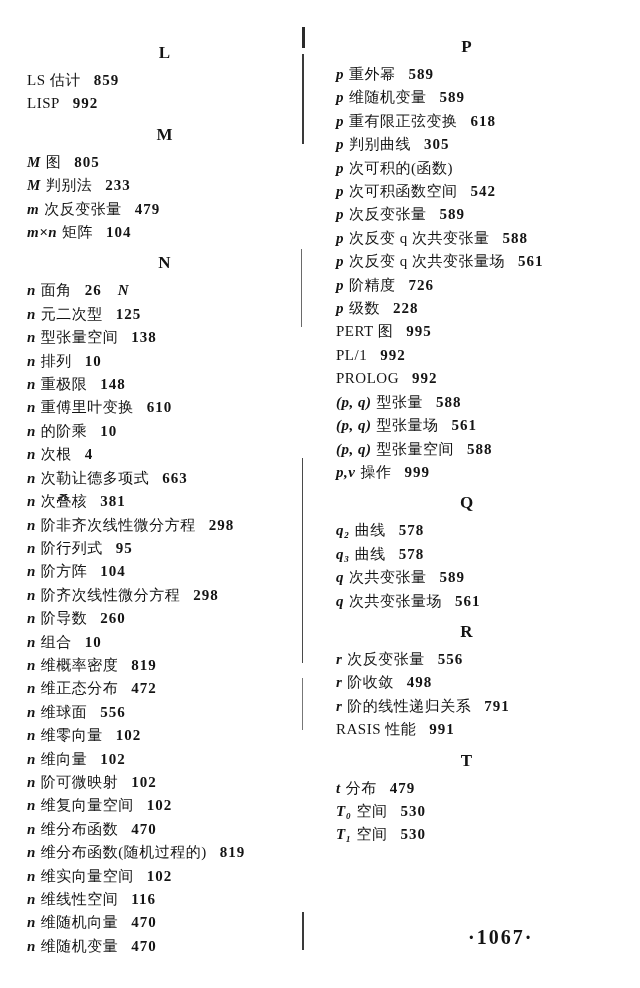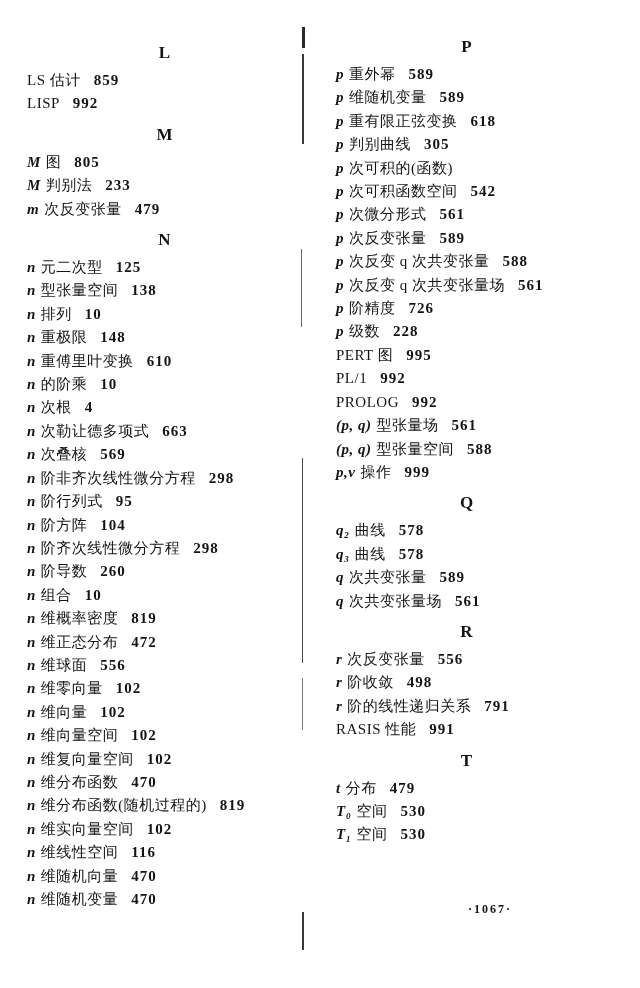--- a/index.html
+++ b/index.html
@@ -57,22 +57,22 @@
   }
   .entry .pageno:empty { margin-left: 0; }
   .entry .after {
     font-style: italic;
     font-weight: 700;
     margin-left: 16px;
   }
   #page-number {
     position: absolute;
     left: 468px;
-    top: 902px;
-    font-size: 12px;
+    top: 926px;
+    font-size: 20px;
     font-weight: 700;
     letter-spacing: 2px;
   }
   .divider-seg {
     position: absolute;
     background: #2a2a2a;
   }
   #seg1 { left: 302px; top: 27px;  width: 3px; height: 21px; }
   #seg2 { left: 302px; top: 54px;  width: 2px; height: 90px; background:#3a3a3a; }
   #seg3 { left: 301px; top: 249px; width: 1px; height: 78px; background:#6a6a6a; }
@@ -92,67 +92,69 @@
   <div class="divider-seg" id="seg6"></div>
 
   <div class="column" id="col-left">
       <div class="section-header">L</div>
       <div class="entry"><span class="var"></span><span class="term">LS 估计</span><span class="pageno">859</span></div>
       <div class="entry"><span class="var"></span><span class="term">LISP</span><span class="pageno">992</span></div>
       <div class="section-header">M</div>
       <div class="entry"><span class="var">M</span><span class="term">图</span><span class="pageno">805</span></div>
       <div class="entry"><span class="var">M</span><span class="term">判别法</span><span class="pageno">233</span></div>
       <div class="entry"><span class="var">m</span><span class="term">次反变张量</span><span class="pageno">479</span></div>
+      <div class="entry"><span class="var">m×n</span><span class="term">矩阵</span><span class="pageno">104</span></div>
       <div class="section-header">N</div>
+      <div class="entry"><span class="var">n</span><span class="term">面角</span><span class="pageno">26</span><span class="after">N</span></div>
       <div class="entry"><span class="var">n</span><span class="term">元二次型</span><span class="pageno">125</span></div>
       <div class="entry"><span class="var">n</span><span class="term">型张量空间</span><span class="pageno">138</span></div>
       <div class="entry"><span class="var">n</span><span class="term">排列</span><span class="pageno">10</span></div>
       <div class="entry"><span class="var">n</span><span class="term">重极限</span><span class="pageno">148</span></div>
       <div class="entry"><span class="var">n</span><span class="term">重傅里叶变换</span><span class="pageno">610</span></div>
       <div class="entry"><span class="var">n</span><span class="term">的阶乘</span><span class="pageno">10</span></div>
       <div class="entry"><span class="var">n</span><span class="term">次根</span><span class="pageno">4</span></div>
       <div class="entry"><span class="var">n</span><span class="term">次勒让德多项式</span><span class="pageno">663</span></div>
-      <div class="entry"><span class="var">n</span><span class="term">次叠核</span><span class="pageno">569</span></div>
+      <div class="entry"><span class="var">n</span><span class="term">次叠核</span><span class="pageno">381</span></div>
       <div class="entry"><span class="var">n</span><span class="term">阶非齐次线性微分方程</span><span class="pageno">298</span></div>
       <div class="entry"><span class="var">n</span><span class="term">阶行列式</span><span class="pageno">95</span></div>
       <div class="entry"><span class="var">n</span><span class="term">阶方阵</span><span class="pageno">104</span></div>
       <div class="entry"><span class="var">n</span><span class="term">阶齐次线性微分方程</span><span class="pageno">298</span></div>
       <div class="entry"><span class="var">n</span><span class="term">阶导数</span><span class="pageno">260</span></div>
       <div class="entry"><span class="var">n</span><span class="term">组合</span><span class="pageno">10</span></div>
       <div class="entry"><span class="var">n</span><span class="term">维概率密度</span><span class="pageno">819</span></div>
       <div class="entry"><span class="var">n</span><span class="term">维正态分布</span><span class="pageno">472</span></div>
       <div class="entry"><span class="var">n</span><span class="term">维球面</span><span class="pageno">556</span></div>
       <div class="entry"><span class="var">n</span><span class="term">维零向量</span><span class="pageno">102</span></div>
       <div class="entry"><span class="var">n</span><span class="term">维向量</span><span class="pageno">102</span></div>
-      <div class="entry"><span class="var">n</span><span class="term">维向量空间</span><span class="pageno">102</span></div>
+      <div class="entry"><span class="var">n</span><span class="term">阶可微映射</span><span class="pageno">102</span></div>
       <div class="entry"><span class="var">n</span><span class="term">维复向量空间</span><span class="pageno">102</span></div>
       <div class="entry"><span class="var">n</span><span class="term">维分布函数</span><span class="pageno">470</span></div>
       <div class="entry"><span class="var">n</span><span class="term">维分布函数(随机过程的)</span><span class="pageno">819</span></div>
       <div class="entry"><span class="var">n</span><span class="term">维实向量空间</span><span class="pageno">102</span></div>
       <div class="entry"><span class="var">n</span><span class="term">维线性空间</span><span class="pageno">116</span></div>
       <div class="entry"><span class="var">n</span><span class="term">维随机向量</span><span class="pageno">470</span></div>
       <div class="entry"><span class="var">n</span><span class="term">维随机变量</span><span class="pageno">470</span></div>
     </div>
   <div class="column" id="col-right">
       <div class="section-header">P</div>
       <div class="entry"><span class="var">p</span><span class="term">重外幂</span><span class="pageno">589</span></div>
       <div class="entry"><span class="var">p</span><span class="term">维随机变量</span><span class="pageno">589</span></div>
       <div class="entry"><span class="var">p</span><span class="term">重有限正弦变换</span><span class="pageno">618</span></div>
       <div class="entry"><span class="var">p</span><span class="term">判别曲线</span><span class="pageno">305</span></div>
       <div class="entry"><span class="var">p</span><span class="term">次可积的(函数)</span><span class="pageno"></span></div>
       <div class="entry"><span class="var">p</span><span class="term">次可积函数空间</span><span class="pageno">542</span></div>
-      <div class="entry"><span class="var">p</span><span class="term">次微分形式</span><span class="pageno">561</span></div>
       <div class="entry"><span class="var">p</span><span class="term">次反变张量</span><span class="pageno">589</span></div>
       <div class="entry"><span class="var">p</span><span class="term">次反变 q 次共变张量</span><span class="pageno">588</span></div>
       <div class="entry"><span class="var">p</span><span class="term">次反变 q 次共变张量场</span><span class="pageno">561</span></div>
       <div class="entry"><span class="var">p</span><span class="term">阶精度</span><span class="pageno">726</span></div>
       <div class="entry"><span class="var">p</span><span class="term">级数</span><span class="pageno">228</span></div>
       <div class="entry"><span class="var"></span><span class="term">PERT 图</span><span class="pageno">995</span></div>
       <div class="entry"><span class="var"></span><span class="term">PL/1</span><span class="pageno">992</span></div>
       <div class="entry"><span class="var"></span><span class="term">PROLOG</span><span class="pageno">992</span></div>
+      <div class="entry"><span class="var">(p, q)</span><span class="term">型张量</span><span class="pageno">588</span></div>
       <div class="entry"><span class="var">(p, q)</span><span class="term">型张量场</span><span class="pageno">561</span></div>
       <div class="entry"><span class="var">(p, q)</span><span class="term">型张量空间</span><span class="pageno">588</span></div>
       <div class="entry"><span class="var">p,v</span><span class="term">操作</span><span class="pageno">999</span></div>
       <div class="section-header">Q</div>
       <div class="entry"><span class="var">q₂</span><span class="term">曲线</span><span class="pageno">578</span></div>
       <div class="entry"><span class="var">q₃</span><span class="term">曲线</span><span class="pageno">578</span></div>
       <div class="entry"><span class="var">q</span><span class="term">次共变张量</span><span class="pageno">589</span></div>
       <div class="entry"><span class="var">q</span><span class="term">次共变张量场</span><span class="pageno">561</span></div>
       <div class="section-header">R</div>
       <div class="entry"><span class="var">r</span><span class="term">次反变张量</span><span class="pageno">556</span></div>

